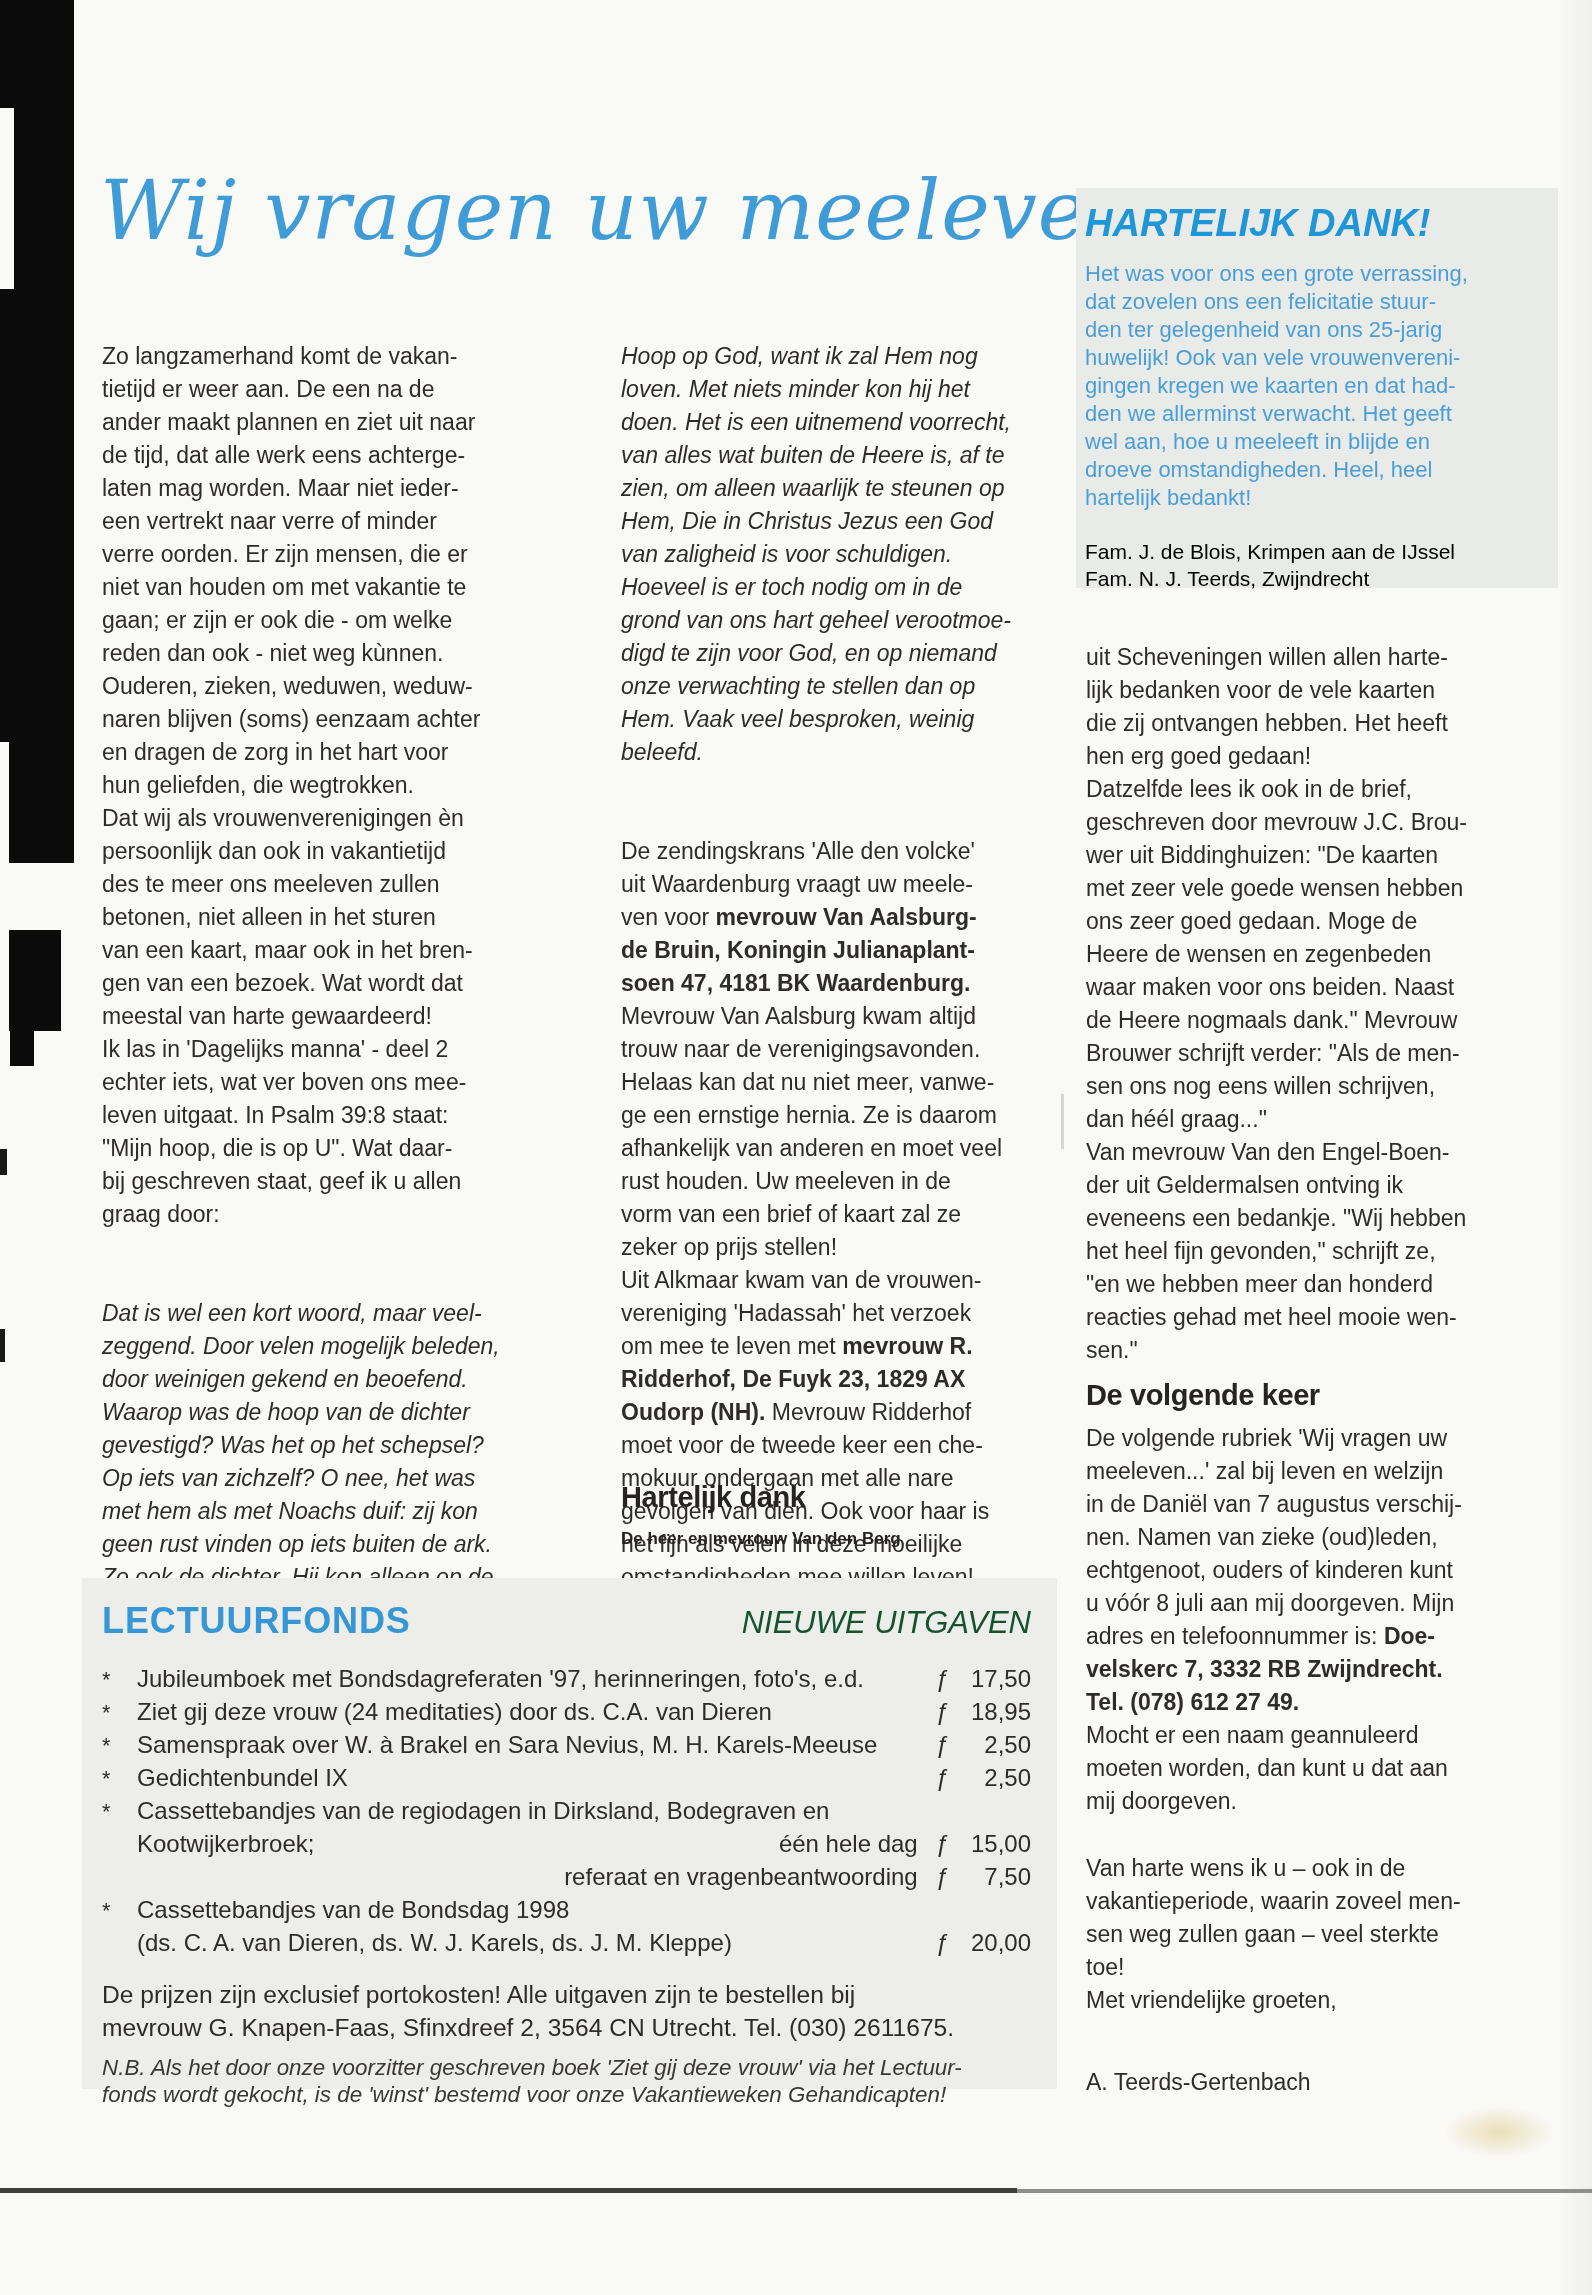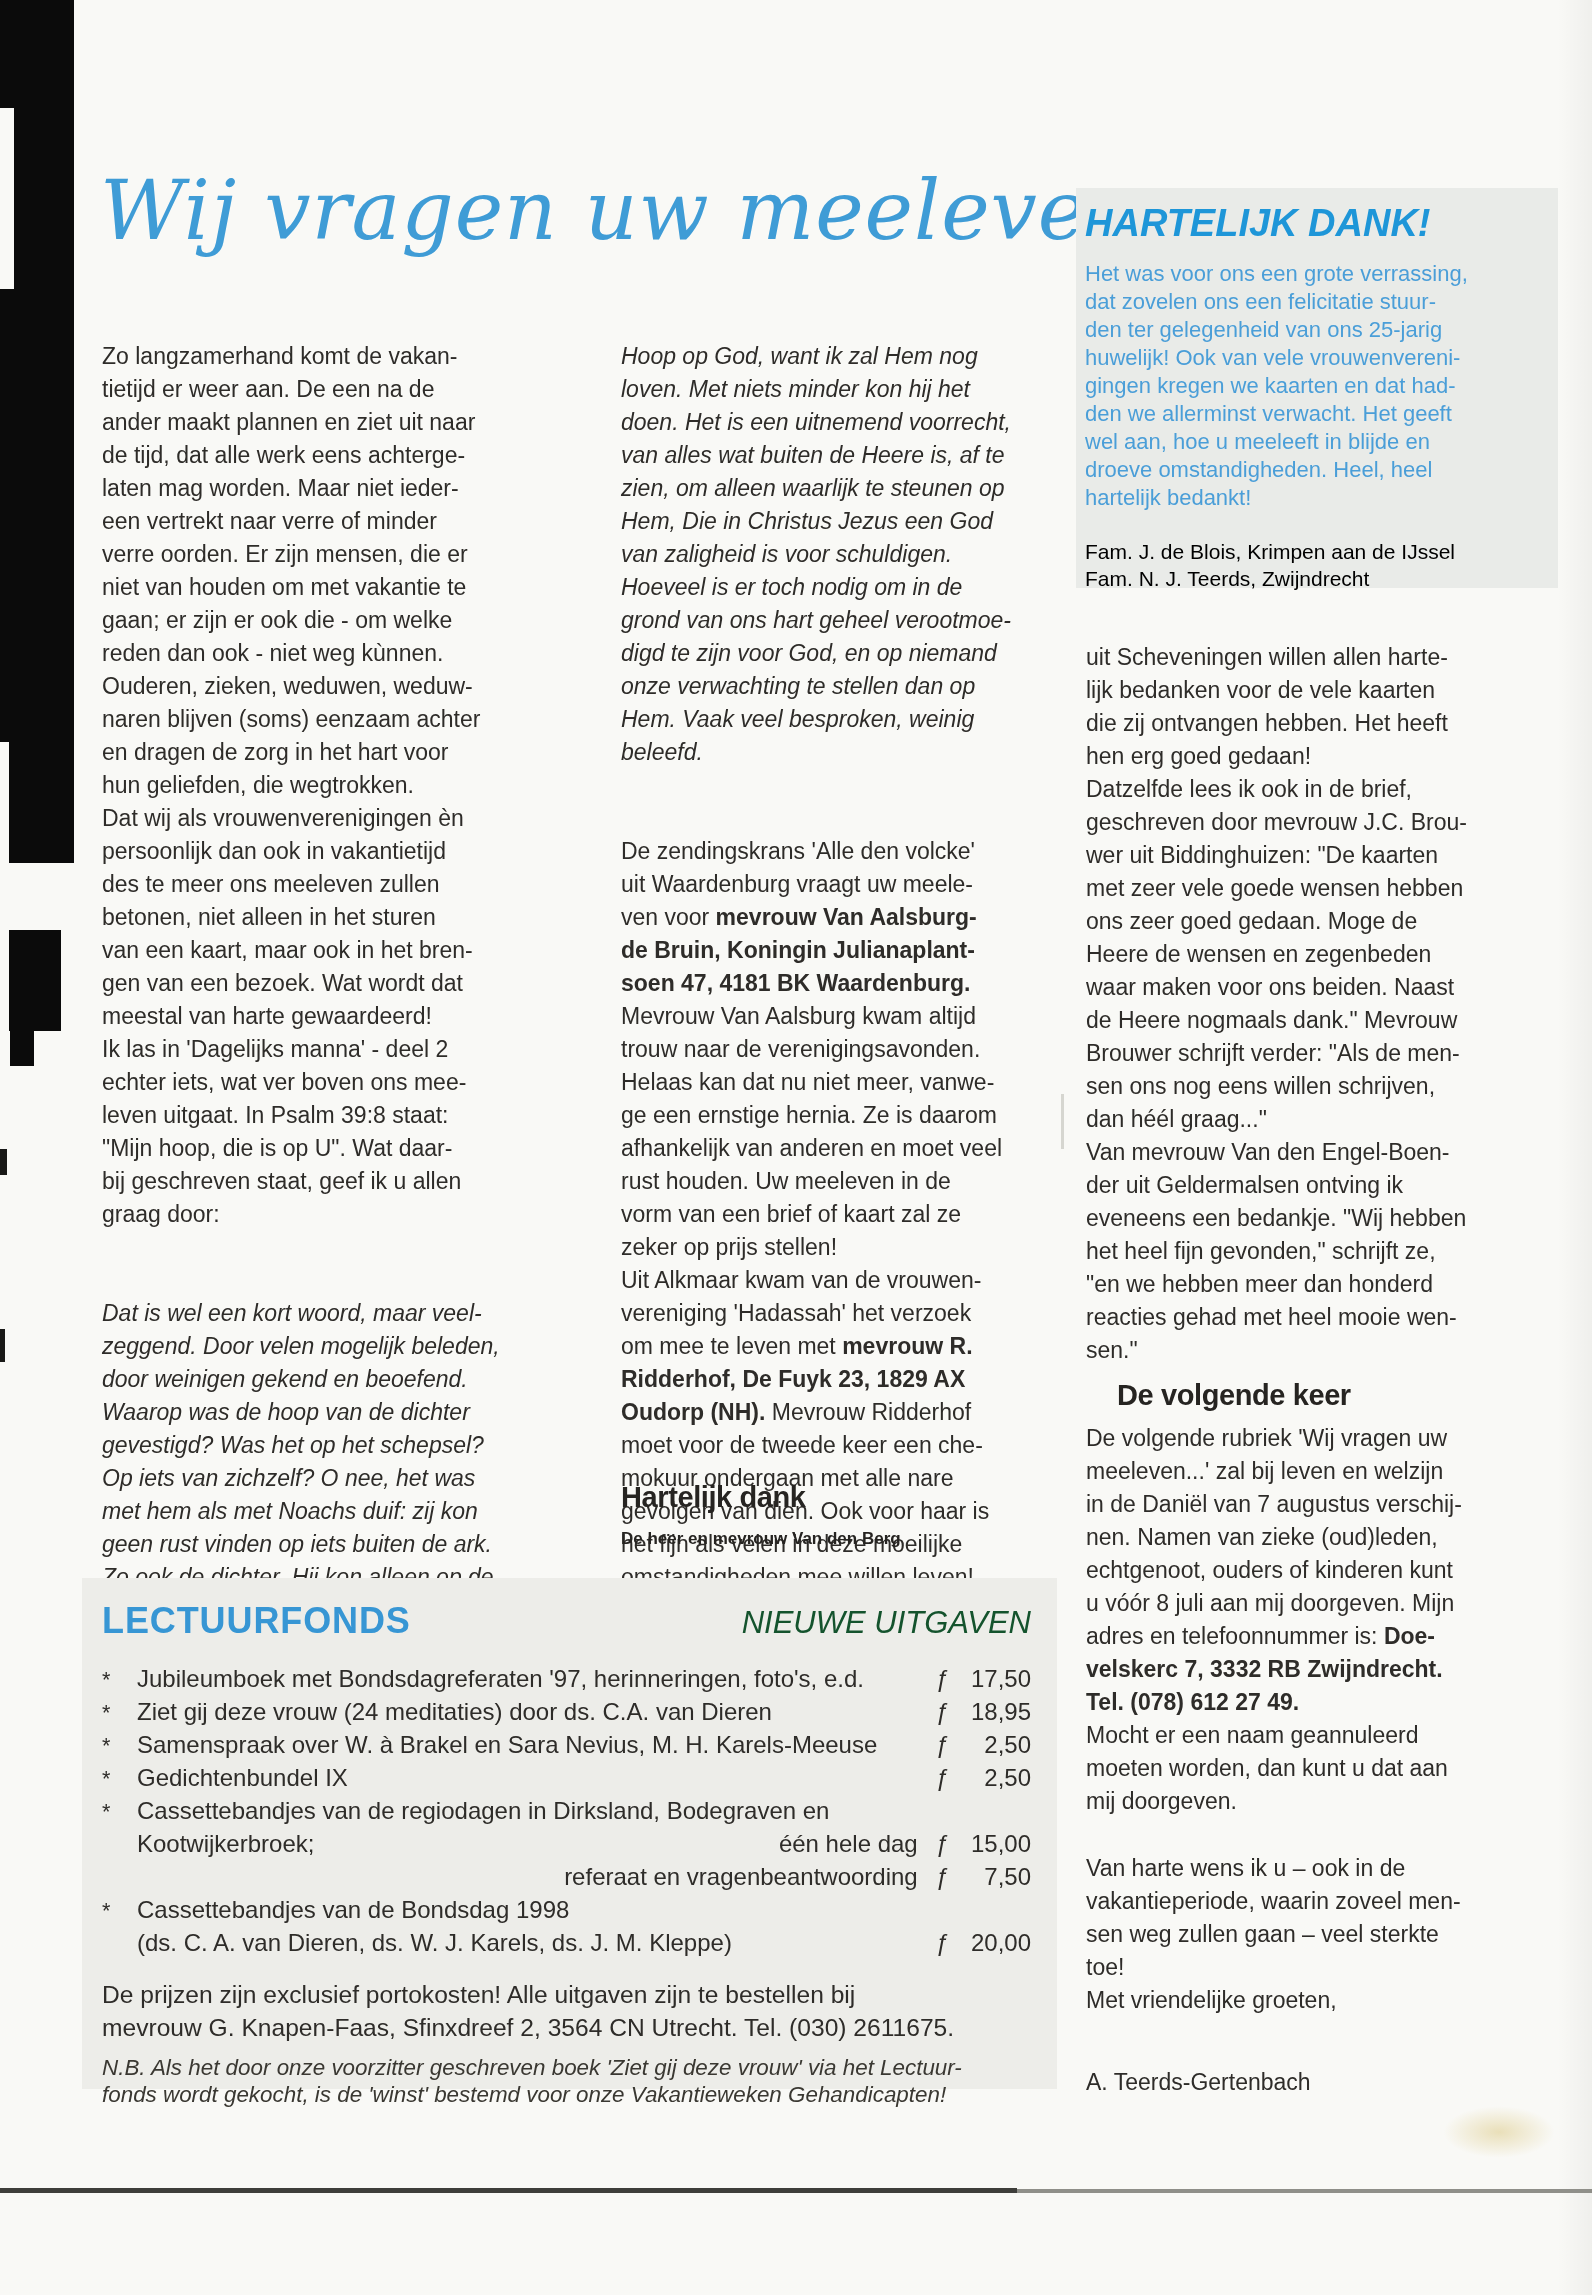--- a/index.html
+++ b/index.html
@@ -222,21 +222,21 @@
 Brouwer schrijft verder: "Als de men-
 sen ons nog eens willen schrijven,
 dan héél graag..."
 Van mevrouw Van den Engel-Boen-
 der uit Geldermalsen ontving ik
 eveneens een bedankje. "Wij hebben
 het heel fijn gevonden," schrijft ze,
 "en we hebben meer dan honderd
 reacties gehad met heel mooie wen-
 sen."</div>
-  <div class="subhead" style="left:1117px;top:1379px;">De volgende keer</div>
+  <div class="subhead" style="left:1086px;top:1379px;">De volgende keer</div>
   <div class="col col3rich"><span>De volgende rubriek 'Wij vragen uw
 meeleven...' zal bij leven en welzijn
 in de Daniël van 7 augustus verschij-
 nen. Namen van zieke (oud)leden,
 echtgenoot, ouders of kinderen kunt
 u vóór 8 juli aan mij doorgeven. Mijn
 adres en telefoonnummer is: </span><span class="b">Doe-
 velskerc 7, 3332 RB Zwijndrecht.
 Tel. (078) 612 27 49.</span><span>
 Mocht er een naam geannuleerd

